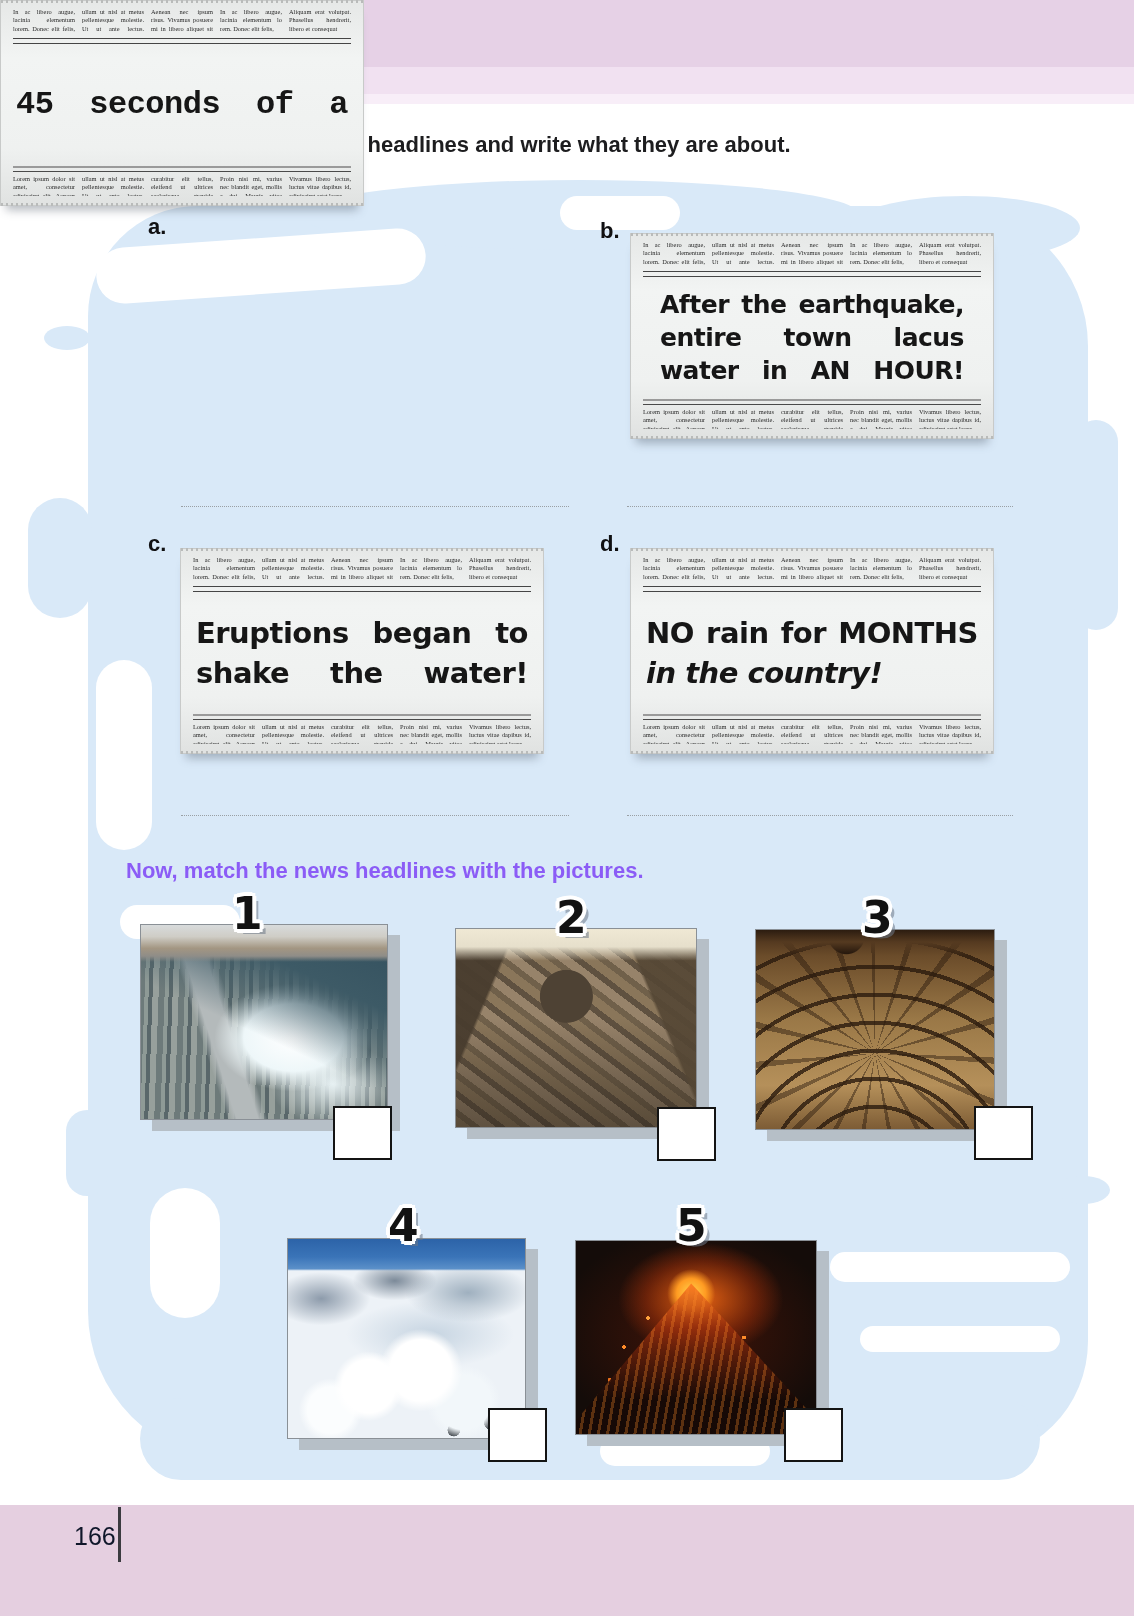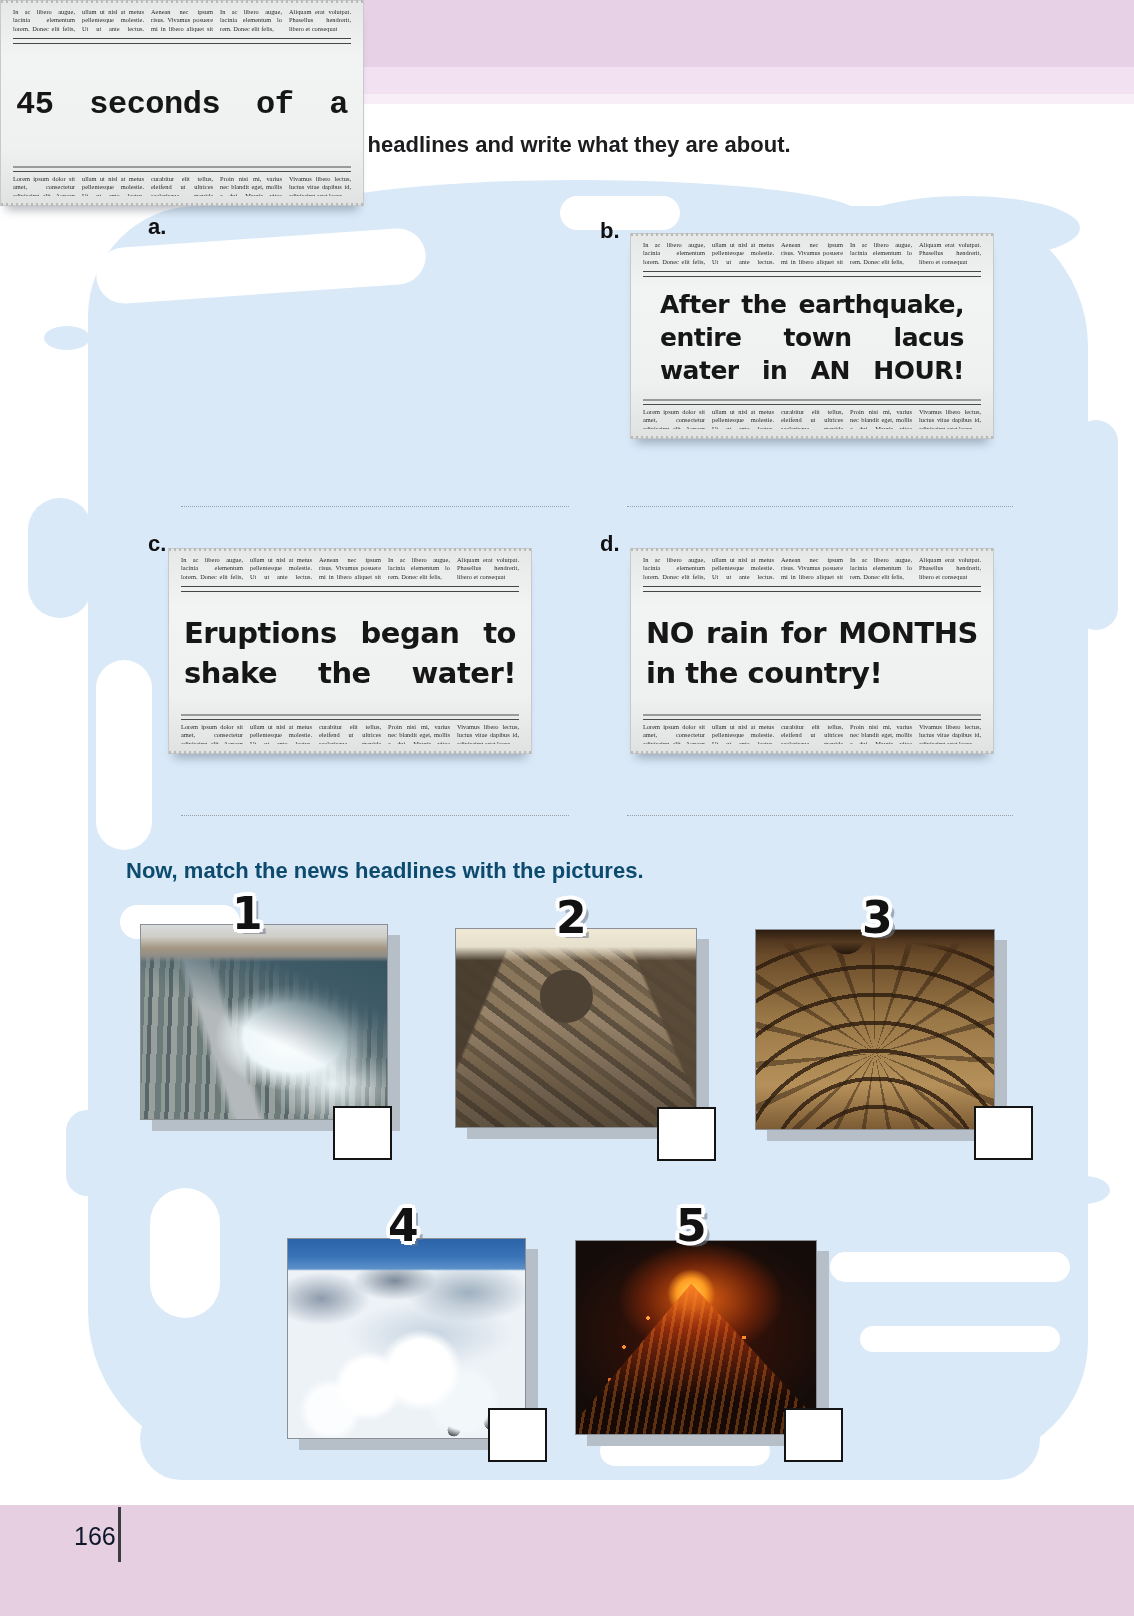--- a/index.html
+++ b/index.html
@@ -14,21 +14,21 @@
   .footer-band{position:absolute;left:0;top:1505px;width:100%;height:111px;background:#e5cfe0;}
   .page-num{position:absolute;left:74px;top:1522px;font-size:25px;color:#0f172a;}
   .page-num-rule{position:absolute;left:118px;top:1507px;width:3px;height:55px;background:#3b3b40;}
 
   
   .ex-badge{position:absolute;left:128px;top:128px;width:46px;height:34px;background:#c77ab8;
             clip-path:polygon(0 0,70% 0,100% 50%,70% 100%,0 100%);
             color:#fff;font-weight:bold;font-size:20px;display:flex;align-items:center;justify-content:center;
             padding-right:10px;box-sizing:border-box;}
   .ex-instruction{position:absolute;left:183px;top:132px;font-size:22px;font-weight:bold;color:#1d1d1f;}
-  .match-instruction{position:absolute;left:126px;top:858px;font-size:22px;font-weight:bold;color:#0c4a6e;}
+  .match-instruction{position:absolute;left:126px;top:858px;font-size:22px;font-weight:bold;color:#8b5cf6;}
 
   
   .blob{position:absolute;background:#d9e9f8;z-index:0;}
   .wblob{position:absolute;background:#ffffff;z-index:0;}
 
   
   .np-label{position:absolute;z-index:2;font-size:22px;font-weight:bold;color:#101012;}
   .paper{position:absolute;z-index:2;width:362px;height:204px;
          background:linear-gradient(180deg,#e6e8e7 0%,#f2f4f3 28%,#eff1f0 72%,#e0e2e1 100%);
          border:1px solid #c8cac9;box-shadow:0 10px 9px -6px rgba(70,80,95,.4);}
@@ -45,21 +45,21 @@
   .rule.upper{top:37px;}
   .rule.lower{bottom:33px;border-top:2.6px solid #9a9a9a;border-bottom:1.4px solid #4a4a4a;}
   .hl{position:absolute;left:15px;right:15px;top:45px;bottom:42px;display:flex;flex-direction:column;
       justify-content:center;overflow:hidden;}
   .hl-line{font-family:"DejaVu Sans",sans-serif;font-weight:bold;color:#161616;letter-spacing:-.5px;
       white-space:nowrap;text-align:justify;text-align-last:justify;margin:3px 0;}
   .paper.pa .hl-line{font-size:32px;font-family:Liberation Mono, monospace;}
   .paper.pb .hl-line{font-size:25px;margin:2px 14px;}
   .paper.pc .hl-line{font-size:29px;}
   .paper.pd .hl-line{font-size:29px;}
-  .hl-line.no-just{text-align:center;text-align-last:left;}
+  .hl-line.no-just{text-align:center;text-align-last:left;font-style:italic;}
   .ans-line{position:absolute;z-index:2;height:0;border-top:1.5px dotted #9aa0a5;}
 
   
   .photo{position:absolute;z-index:2;border:1px solid #8a9096;box-shadow:12px 11px 0 #b6bfc7;}
   .pic-num{position:absolute;z-index:5;font-family:"DejaVu Sans",sans-serif;font-weight:bold;font-size:44px;color:#121212;
       text-shadow:-3px -3px 0 #fff,3px -3px 0 #fff,-3px 3px 0 #fff,3px 3px 0 #fff,
                   -4px 0 0 #fff,4px 0 0 #fff,0 -4px 0 #fff,0 4px 0 #fff,6px 5px 0 rgba(110,120,135,.55);}
   .ans-box{position:absolute;z-index:6;width:55px;height:50px;background:#fff;border:2.5px solid #141414;
       font-size:22px;font-weight:bold;color:#141414;display:flex;align-items:center;justify-content:center;}
 
@@ -199,21 +199,21 @@
       <div class="fcol">curabitur elit tellus, eleifend ut ultrices scelerisque, gravida vitae augue</div>
       <div class="fcol">Proin nisi mi, varius nec blandit eget, mollis a dui. Mauris vitae augue</div>
       <div class="fcol">Vivamus libero lectus, luctus vitae dapibus id, adipiscing eget lacus</div>
     </div>
   </div>
 
   <div class="ans-line" style="left:181px;top:506px;width:388px;"></div>
   <div class="ans-line" style="left:627px;top:506px;width:386px;"></div>
 
   <div class="np-label" style="left:148px;top:531px;">c.</div>
-  <div class="paper pc" style="left:168px;top:548px;">
+  <div class="paper pc" style="left:180px;top:548px;">
     <div class="filler topf">
       <div class="fcol">In ac libero augue, lacinia elementum lorem. Donec elit felis, pharetra ac gravida</div>
       <div class="fcol">ullam ut nisl at metus pellentesque molestie. Ut ut ante lectus. Mauris cursus</div>
       <div class="fcol">Aenean nec ipsum risus. Vivamus posuere mi in libero aliquet sit amet con-</div>
       <div class="fcol">In ac libero augue, lacinia elementum lo rem. Donec elit felis,</div>
       <div class="fcol">Aliquam erat volutpat. Phasellus hendrerit, libero et consequat</div>
     </div>
     <div class="rule upper"></div>
     <div class="hl">
       <div class="hl-line">Eruptions began to</div>

